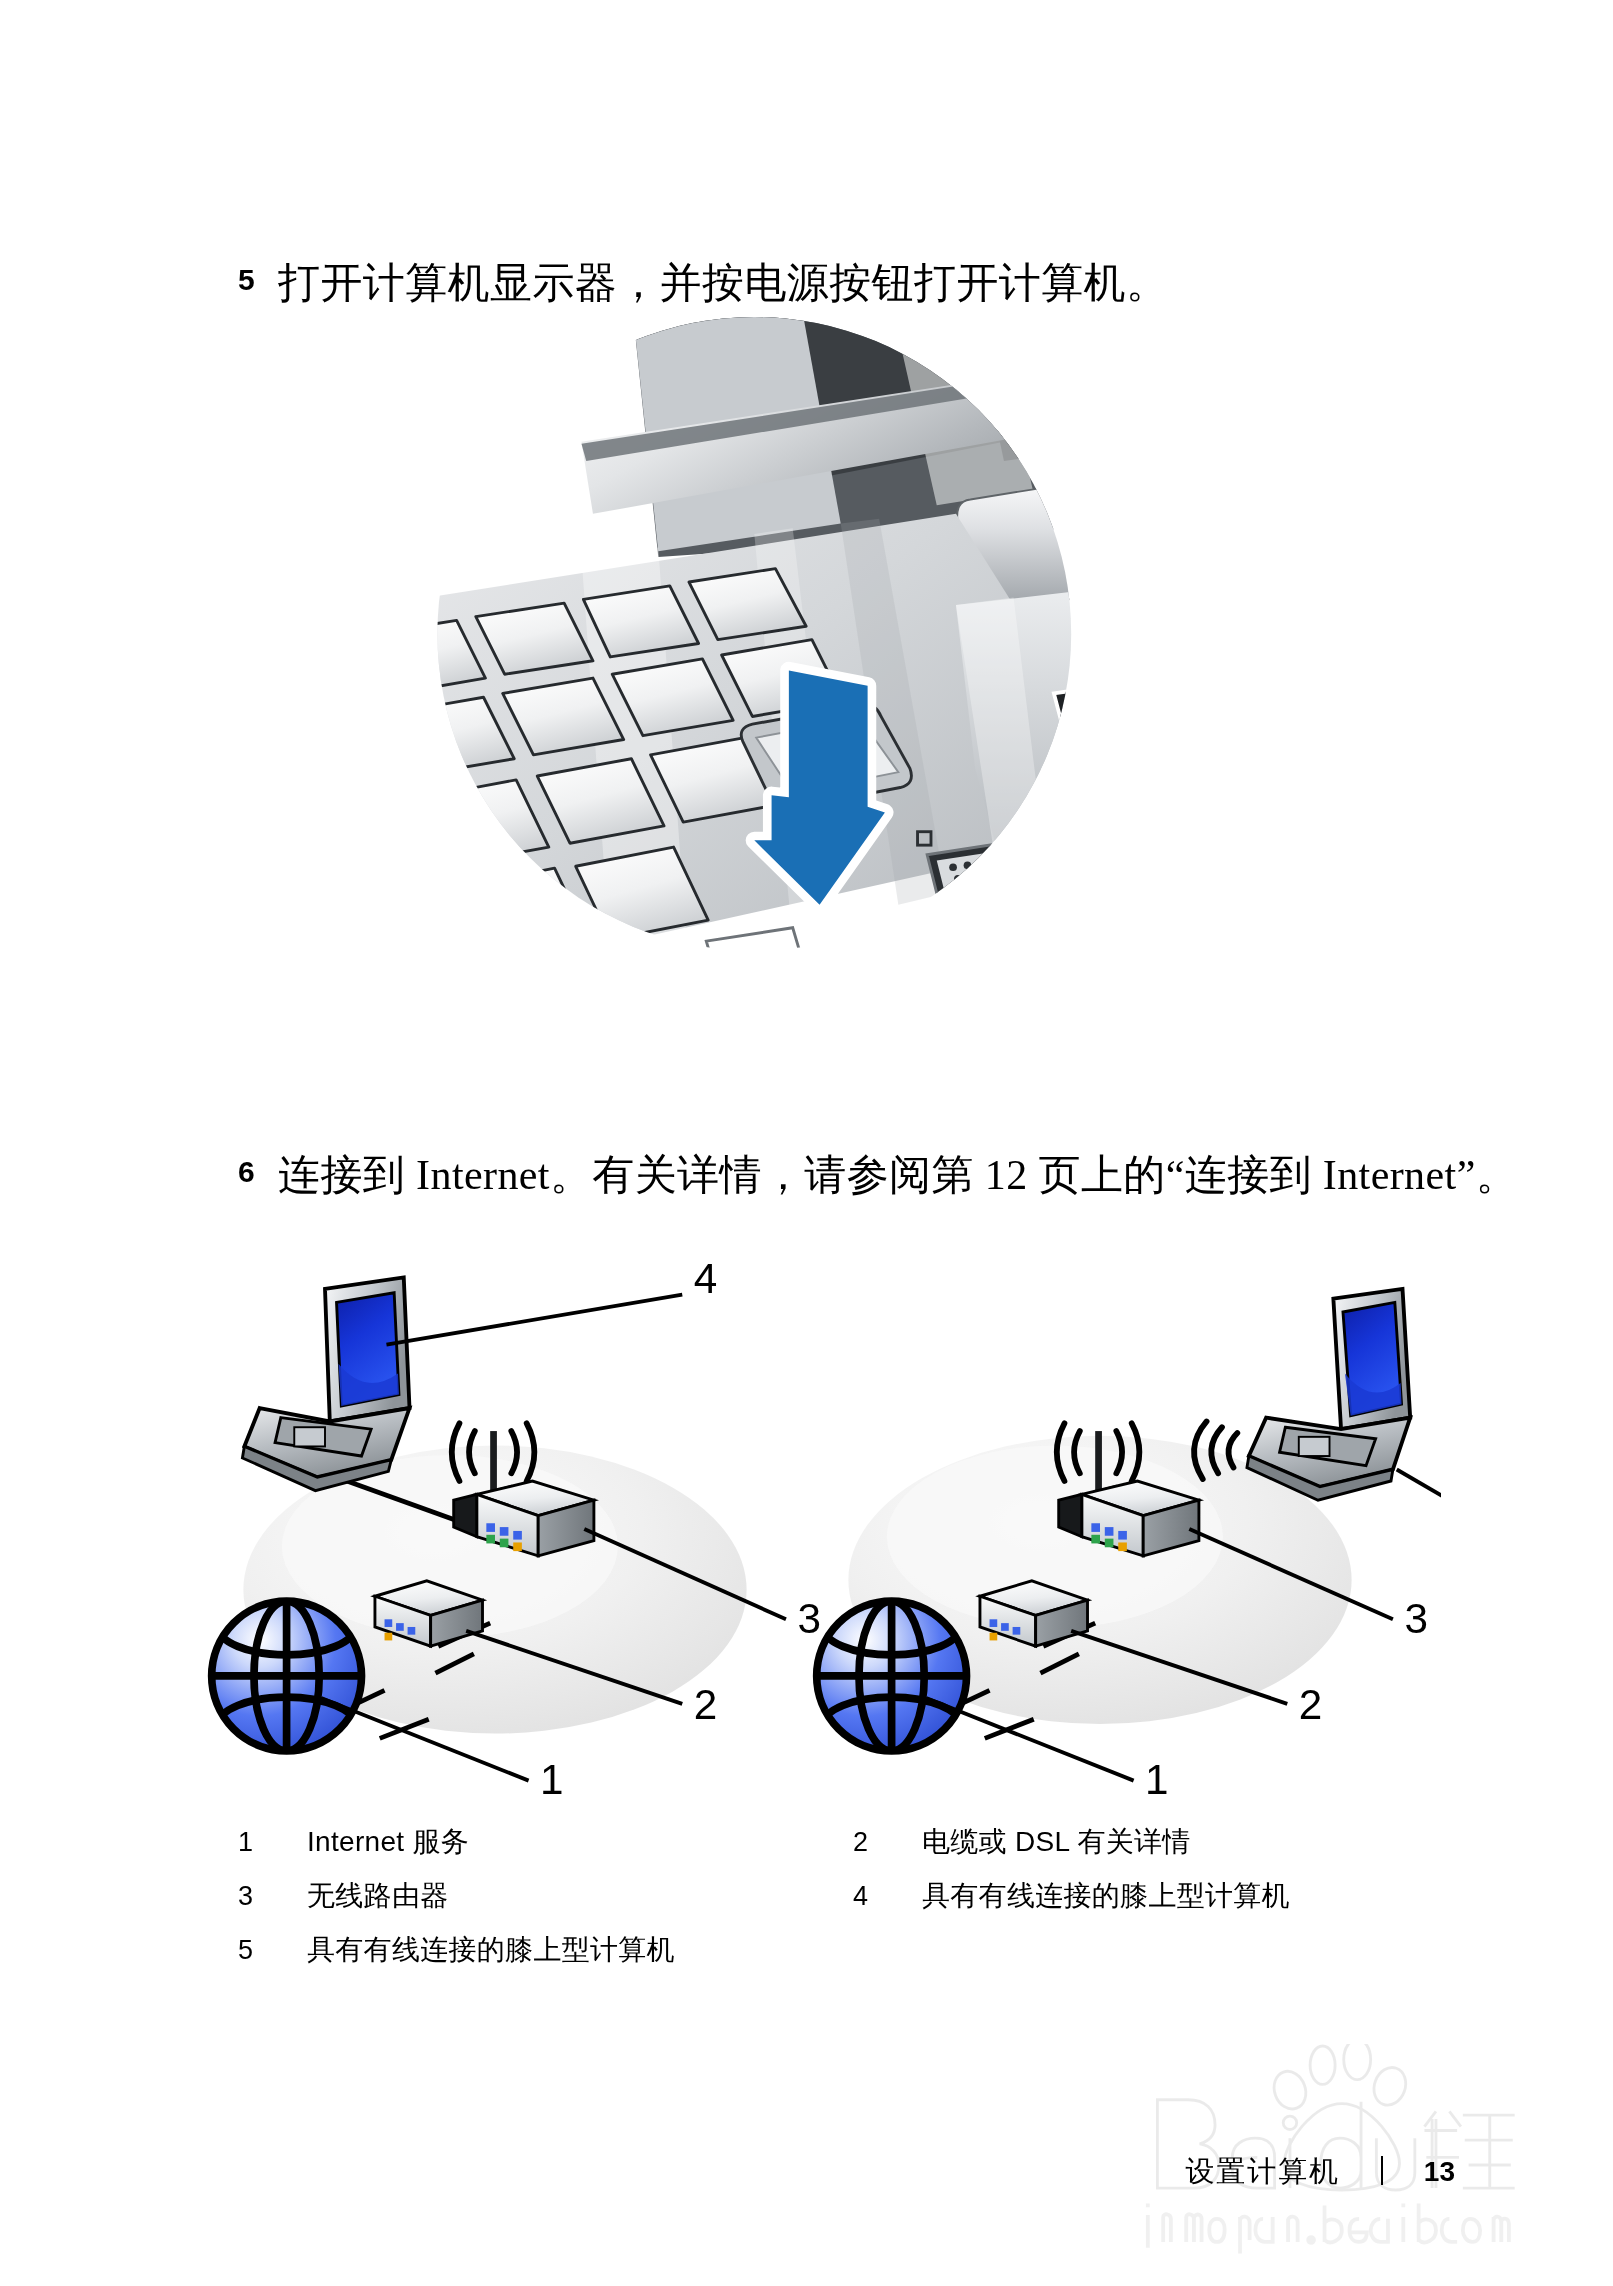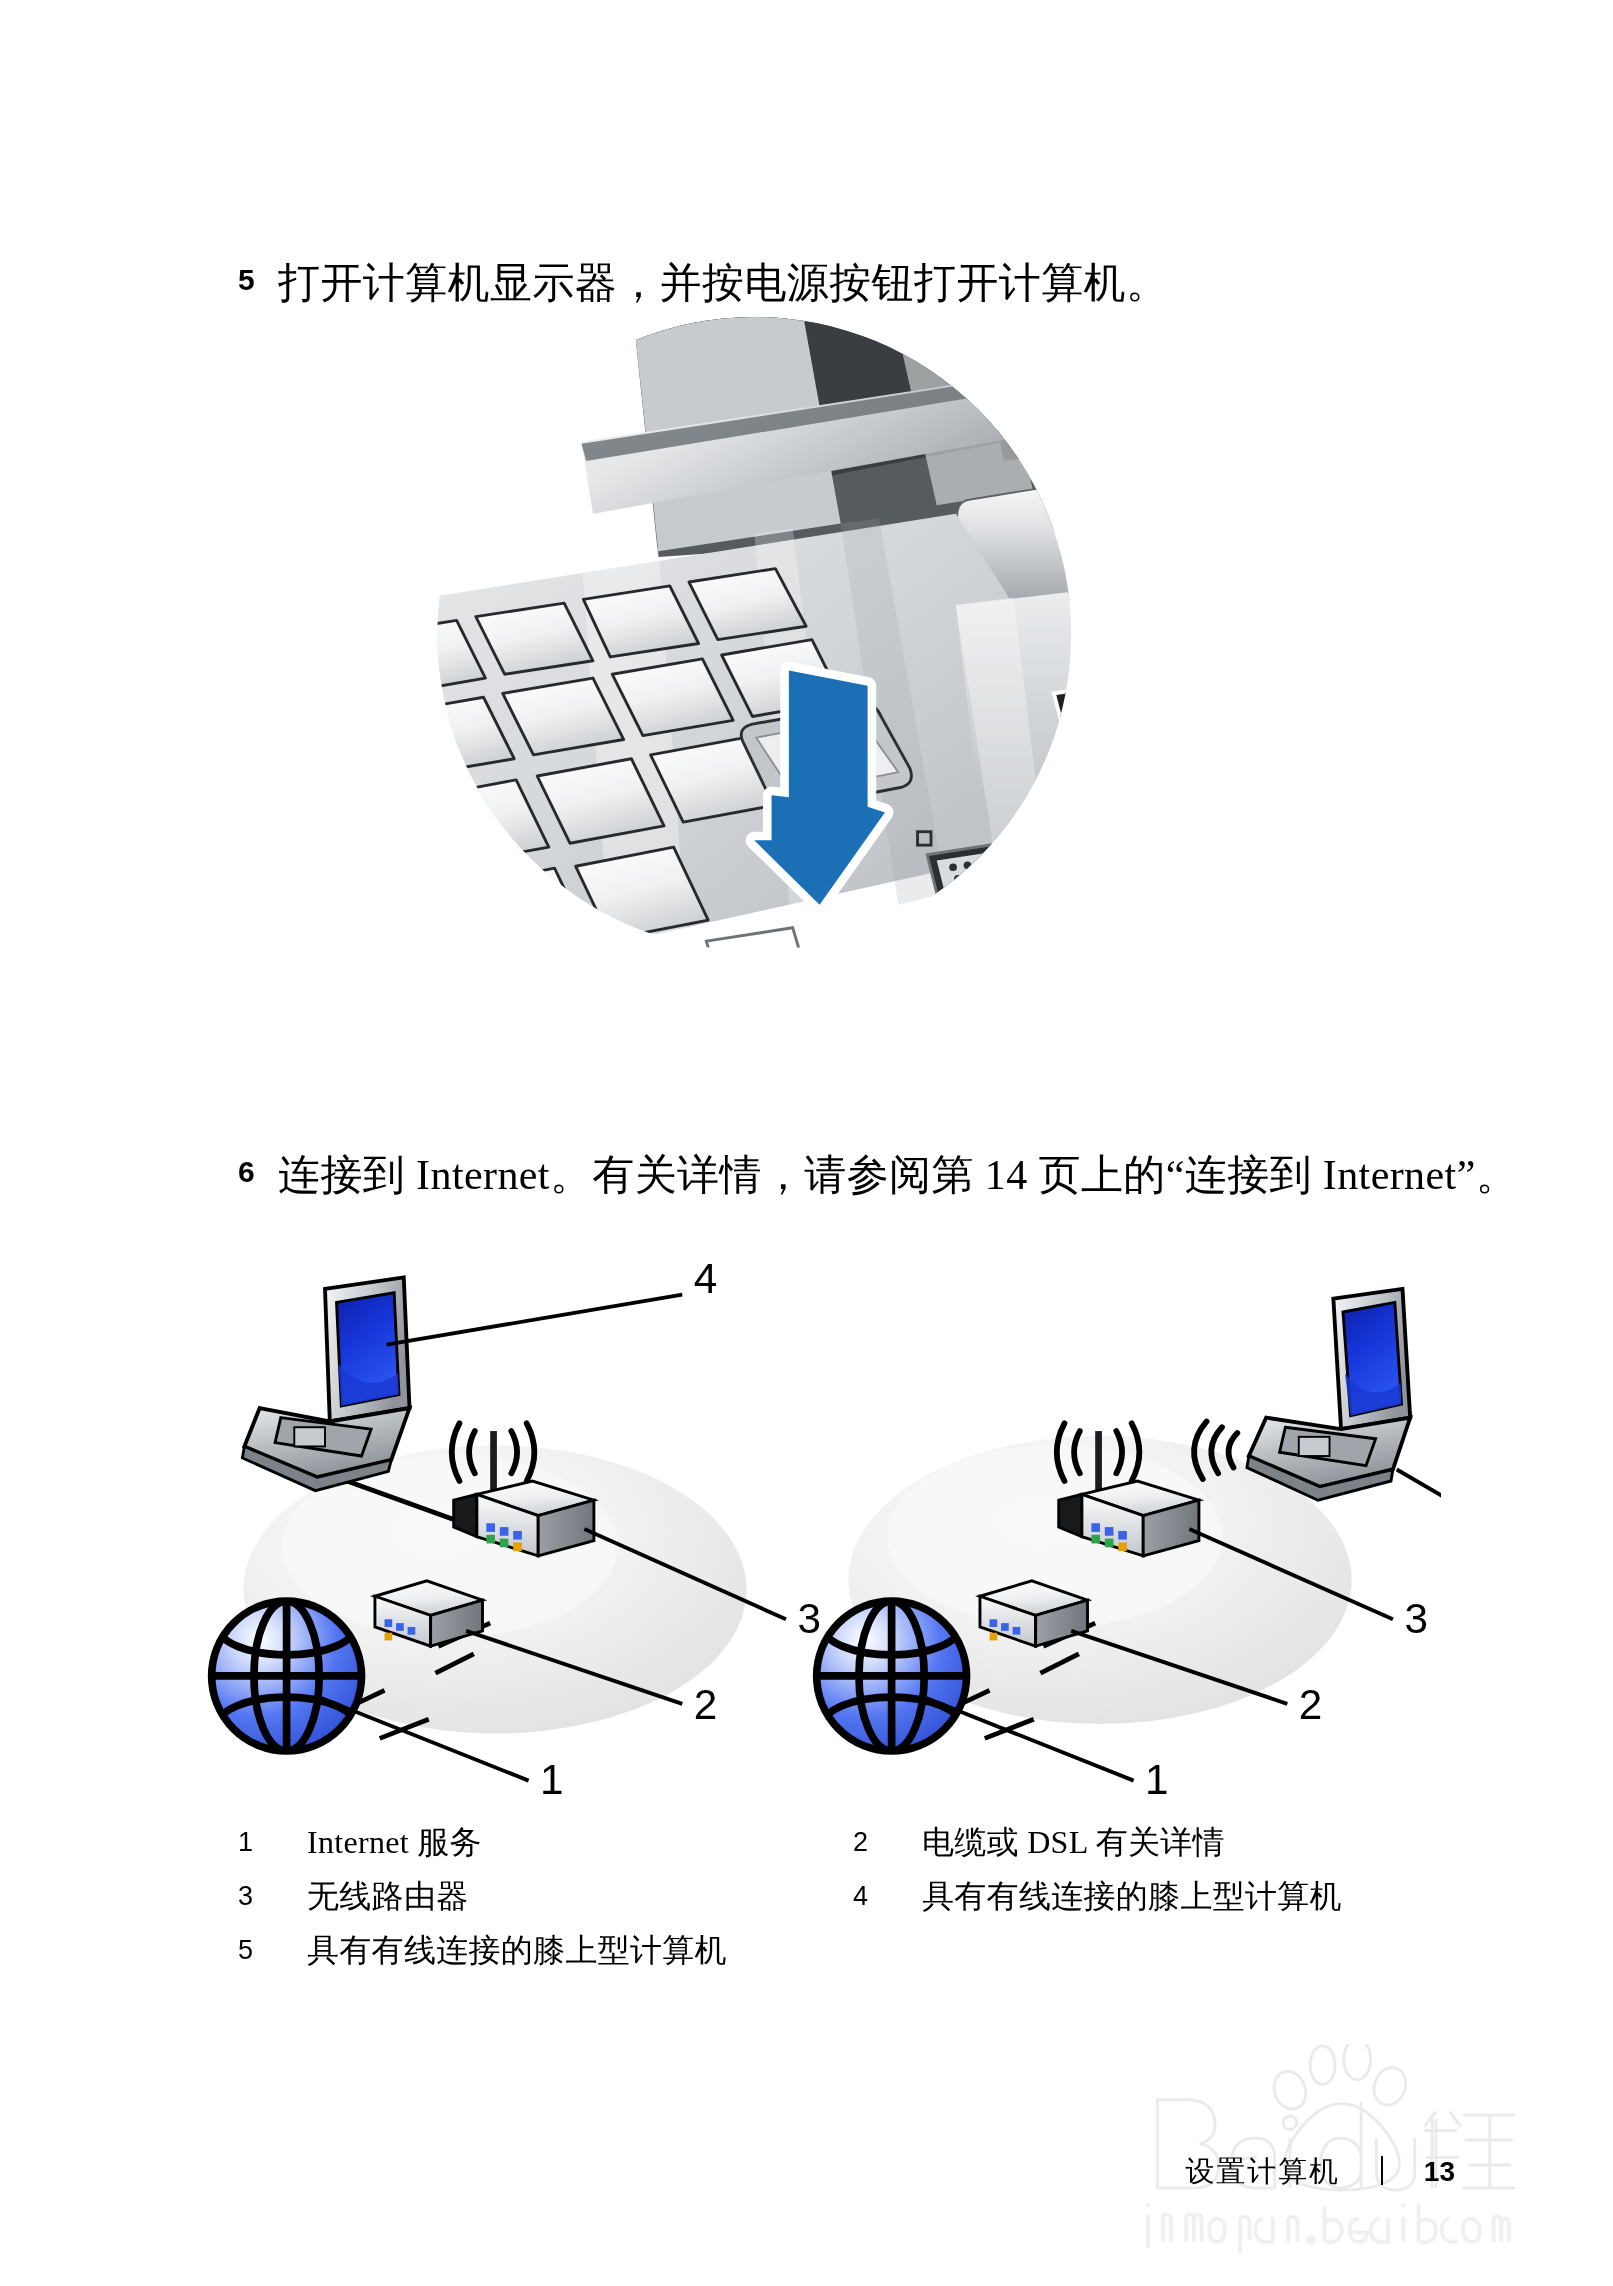--- a/index.html
+++ b/index.html
@@ -110,22 +110,22 @@
   .legend-cell.col-left { width: 615px; }
   .legend-cell.col-right { width: 586px; }
   .legend-num {
     font-family: "Liberation Sans", "DejaVu Sans", sans-serif;
     font-size: 27px;
     line-height: 38px;
     width: 69px;
     flex: none;
   }
   .legend-label {
-    font-family: Liberation Serif, serif;
-    font-size: 32px;
+    font-family: Liberation Sans, sans-serif;
+    font-size: 28px;
     line-height: 38px;
     letter-spacing: 0.3px;
     white-space: nowrap;
   }
 
   
   .footer {
     position: absolute;
     left: 0;
     top: 2150px;
@@ -302,21 +302,21 @@
       <g>
         <path d="M448,545 L430,545 L498,612 L566,516 L548,510 L548,384 L466,368 L466,500 L448,498 Z" fill="none" stroke="#ffffff" stroke-width="18" stroke-linejoin="round"></path>
         <path d="M448,545 L430,545 L498,612 L566,516 L548,510 L548,384 L466,368 L466,500 L448,498 Z" fill="#1a6fb5"></path>
       </g>
     </g>
   </svg>
 
 
   <div class="step" id="step-6">
     <span class="step-num">6</span>
-    <span class="step-text">连接到 Internet。有关详情，请参阅第 14 页上的“连接到 Internet”。</span>
+    <span class="step-text">连接到 Internet。有关详情，请参阅第 12 页上的“连接到 Internet”。</span>
   </div>
 
   <svg id="network-figure" viewBox="0 0 1290 580">
     <defs>
       <radialGradient id="cloudGrad" cx="0.38" cy="0.3" r="0.75">
         <stop offset="0" stop-color="#fcfcfc"></stop>
         <stop offset="0.55" stop-color="#f0f0f0"></stop>
         <stop offset="1" stop-color="#e2e2e2"></stop>
       </radialGradient>
       <linearGradient id="screenGrad" x1="0" y1="0" x2="0.4" y2="1">

